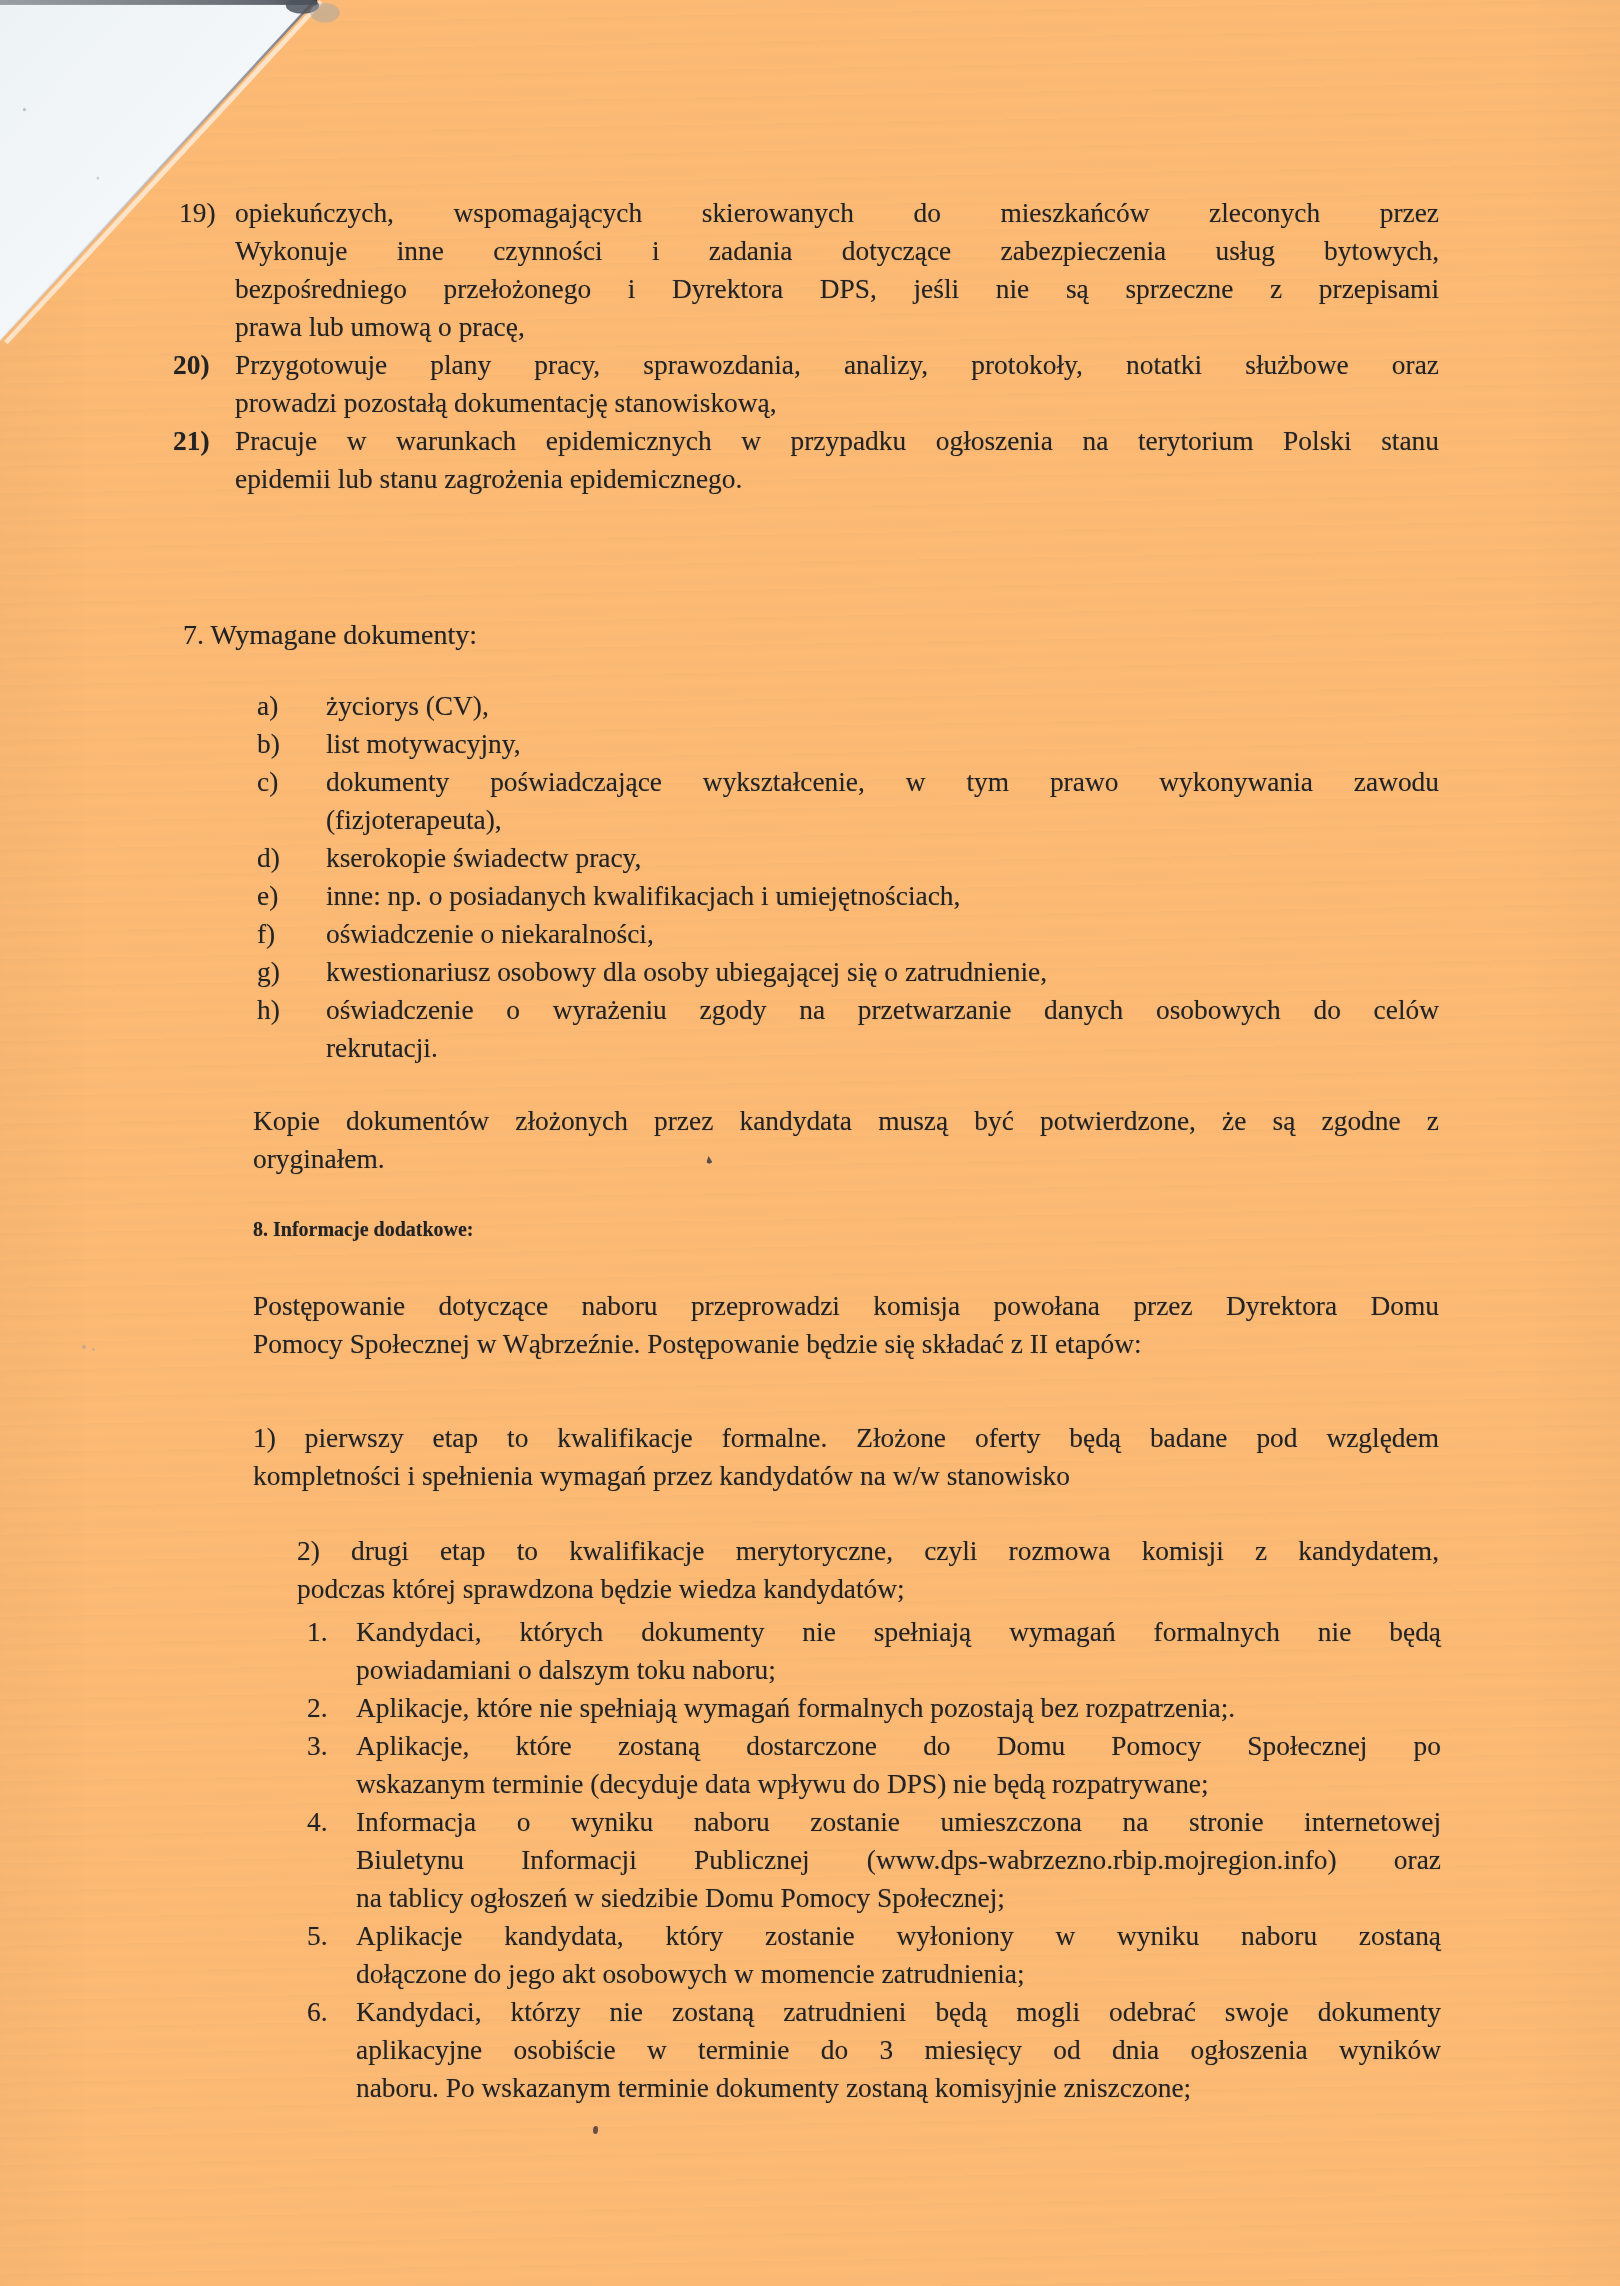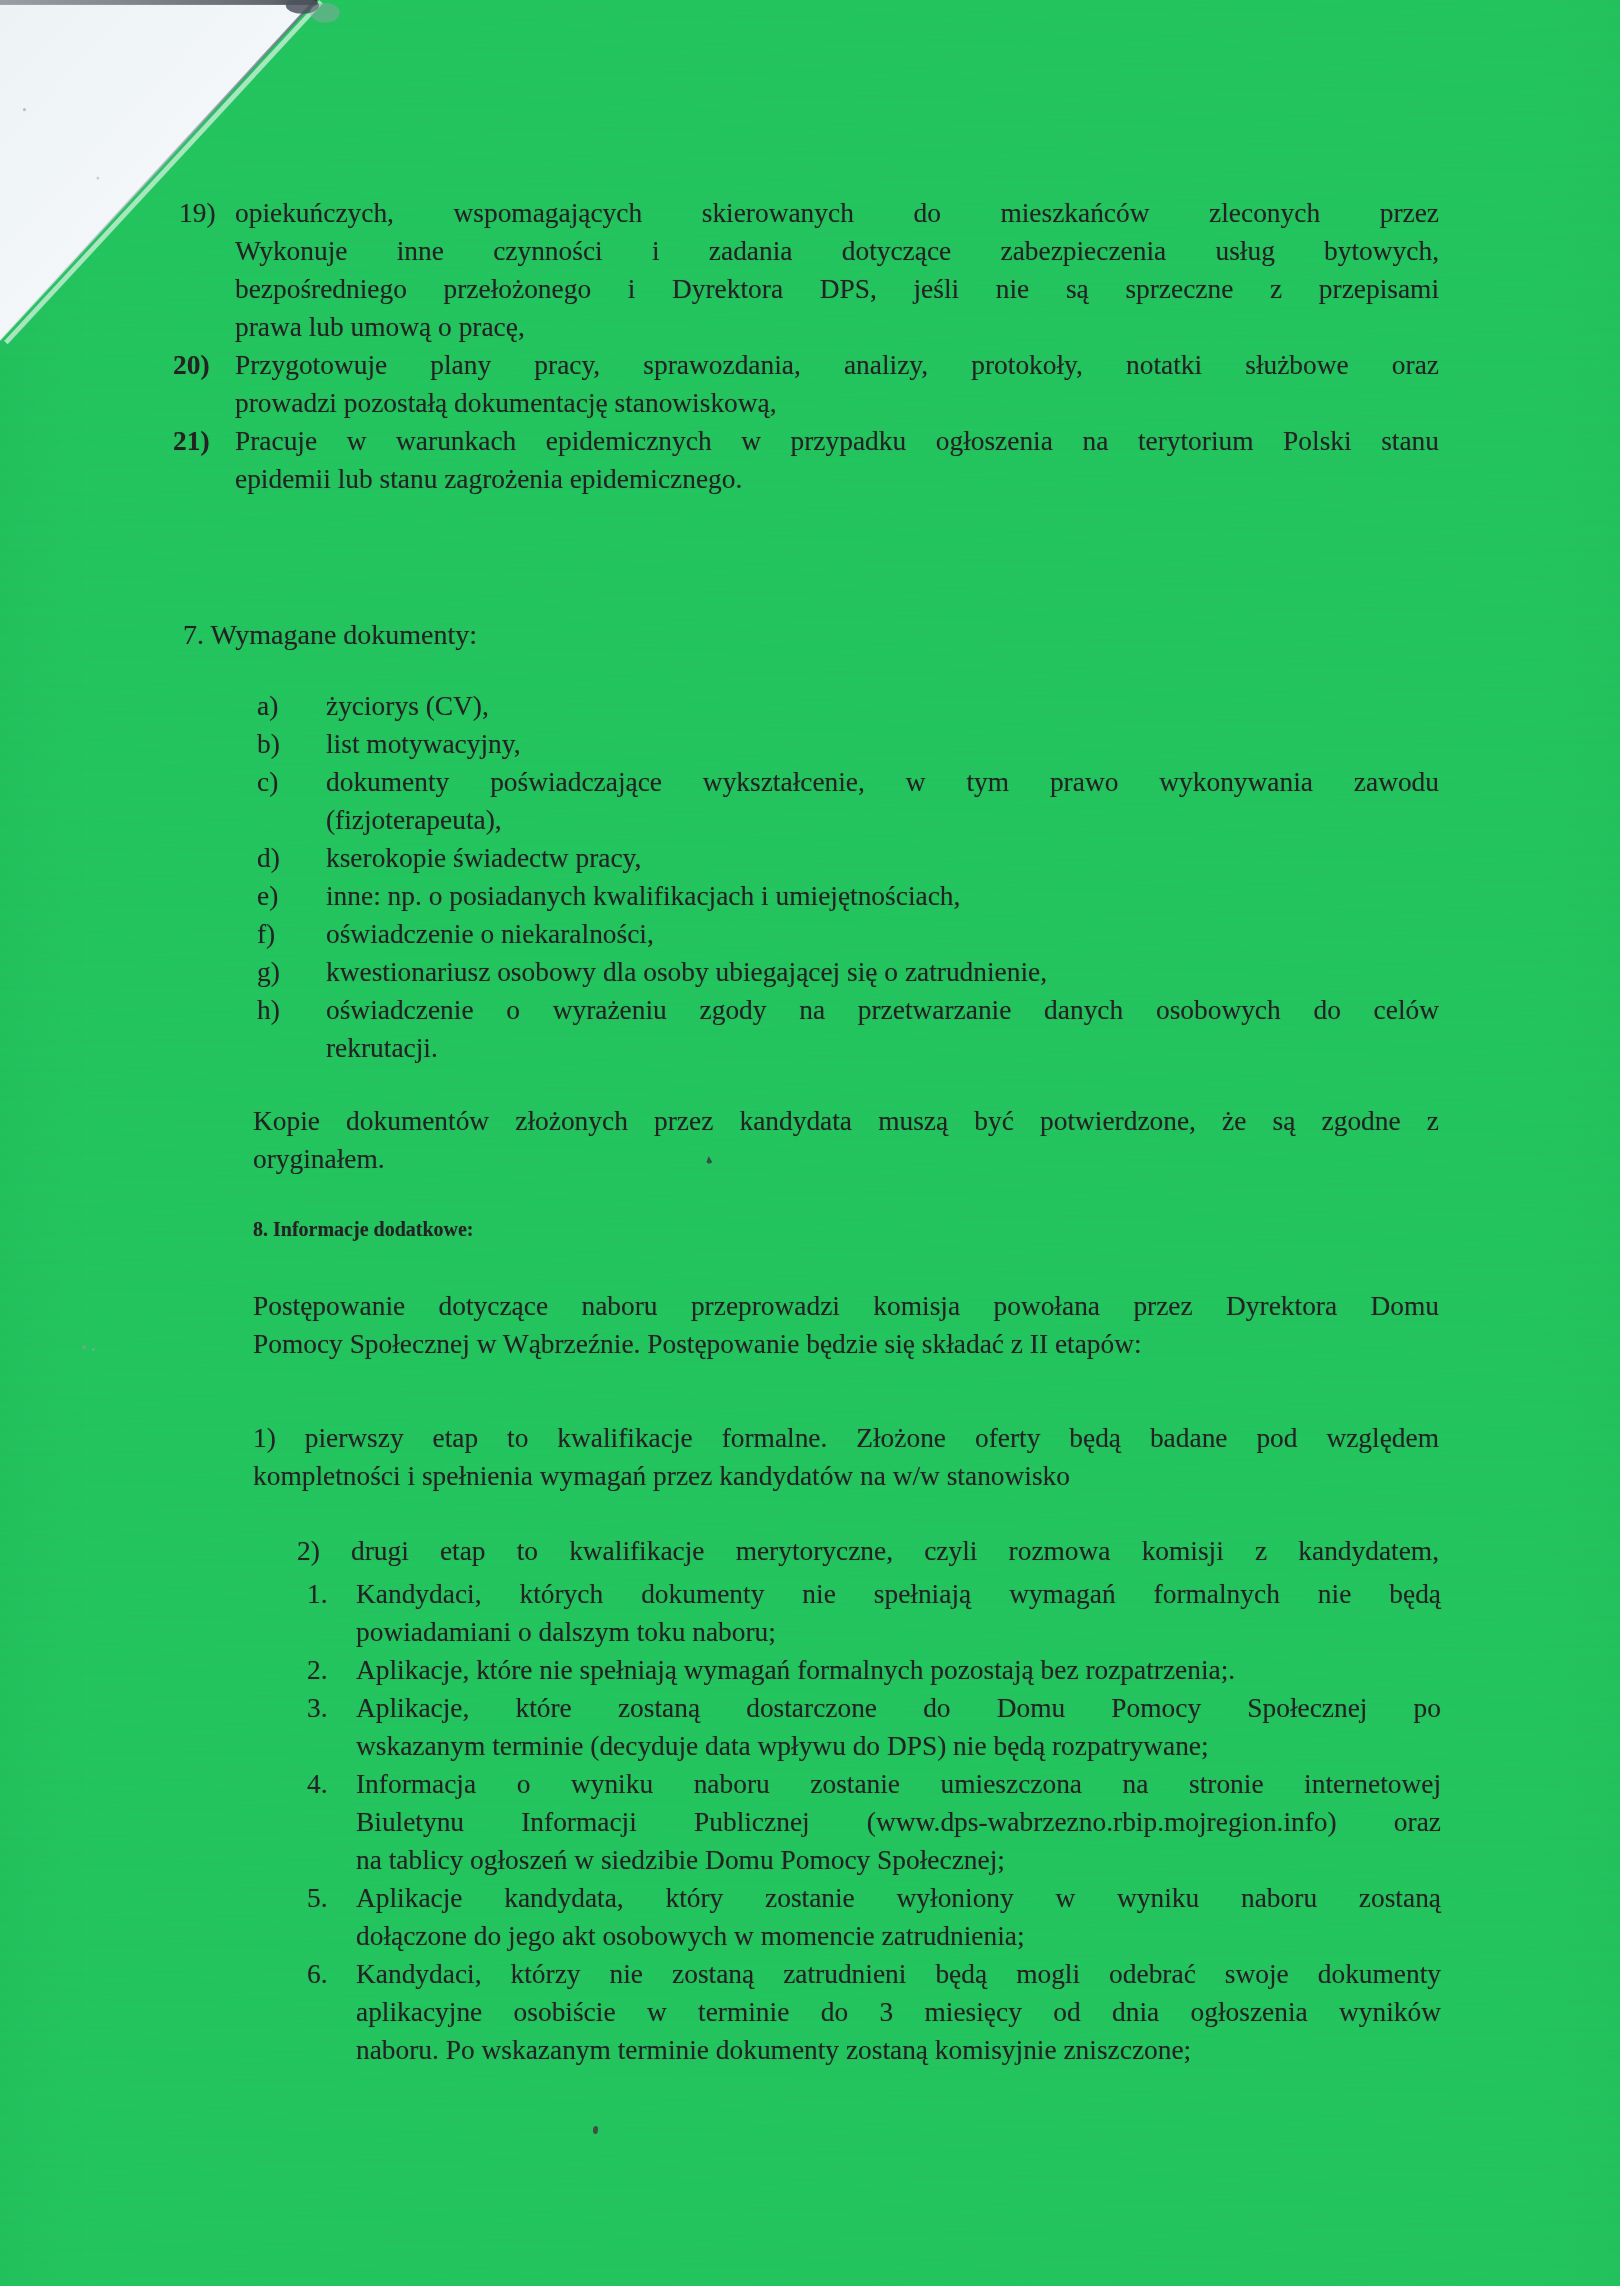--- a/index.html
+++ b/index.html
@@ -1,20 +1,20 @@
 <!DOCTYPE html>
 <html><head>
 <meta charset="utf-8">
 <style>
   html,body { margin:0; padding:0; background:#e9e9e9; }
   .page {
     position:relative;
     width:1620px; height:2287px;
     margin:0 auto;
-    background:#22c55e;
+    background:#fdba74;
     overflow:hidden;
     font-family:"Liberation Serif","DejaVu Serif",serif;
     color:#232323;
   }
   
   .scan-texture {
     position:absolute; inset:0; pointer-events:none;
     background:
       repeating-linear-gradient(179deg,
         rgba(110,110,105,0.035) 0px, rgba(255,255,255,0) 8.8px,
@@ -165,20 +165,21 @@
       <div class="ll">Pomocy Społecznej w Wąbrzeźnie. Postępowanie będzie się składać z II etapów:</div>
     </div>
 
     <div class="stage1">
       <div class="jl">1) pierwszy etap to kwalifikacje formalne. Złożone oferty będą badane pod względem</div>
       <div class="ll">kompletności i spełnienia wymagań przez kandydatów na w/w stanowisko</div>
     </div>
 
     <div class="stage2">
       <div class="jl">2) drugi etap to kwalifikacje merytoryczne, czyli rozmowa komisji z kandydatem,</div>
+      <div class="ll">podczas której sprawdzona będzie wiedza kandydatów;</div>
     </div>
 
     <div class="rules">
       <div class="rule hang">
         <span class="m">1.</span>
         <div class="jl">Kandydaci, których dokumenty nie spełniają wymagań formalnych nie będą</div>
         <div class="ll">powiadamiani o dalszym toku naboru;</div>
       </div>
       <div class="rule hang">
         <span class="m">2.</span>

